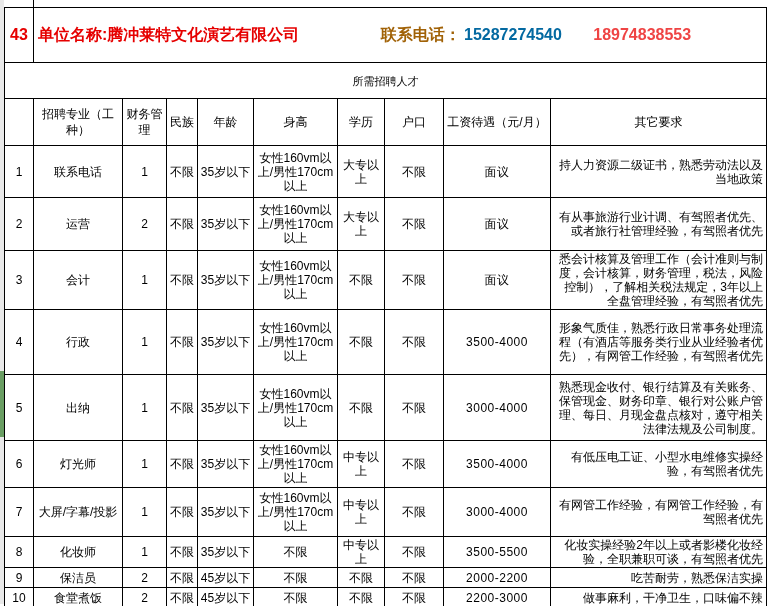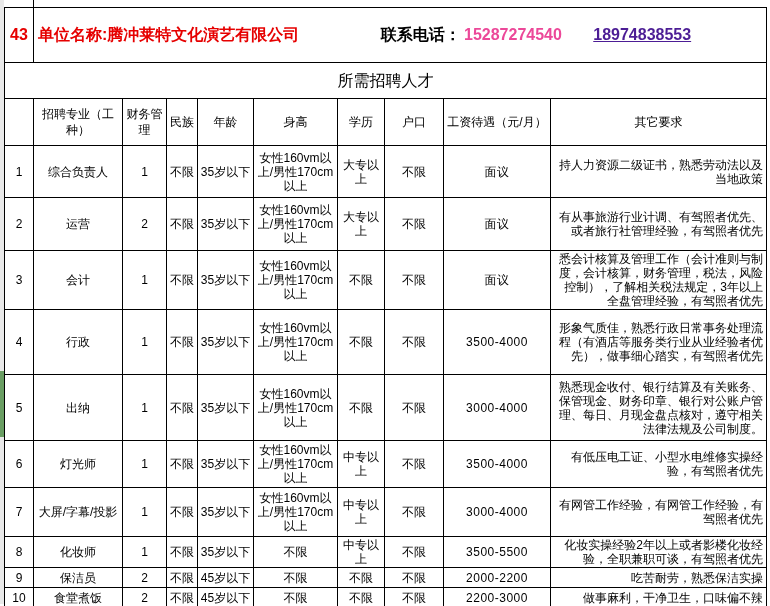--- a/index.html
+++ b/index.html
@@ -9,21 +9,21 @@
   .gutter-green { position:absolute; left:0; top:371px; width:4px; height:66px; }
   .top-remnant { position:absolute; left:33px; top:0; width:1px; height:7px; background:#000; }
   table.sheet { position:absolute; left:4px; top:7px; width:762px; border-collapse:collapse; table-layout:fixed; background:#fff; }
   td { border:1px solid #000; text-align:center; vertical-align:middle; font-size:12px; line-height:14px; color:#000; padding:0 2px; overflow:hidden; }
   tr.hdr td { text-align:left; }
   .red { font-weight:bold; font-size:16px; }
   .serial { text-align:center !important; }
   .company-cell { padding-left:4px; }
   .sp-a { margin-left:38px; }
   .sp-b { margin-left:28px; }
-  .section-cell { font-size:16px; }
+  .section-cell { font-size:11px; }
   .colhead { line-height:16px; }
   .c-hgt, .c-oth { word-break:break-all;margin-top:15px; }
   .c-oth { text-align:right; padding:1px 3px; line-height:14px; }
   .c-sal { letter-spacing:0.5px; }
   tr.rh-hdr  { height:55px; }
   tr.rh-sec  { height:36px; }
   tr.rh-col  { height:47px;border-radius:11px; }
   tr.rh-1 { height:52px; }
   tr.rh-2 { height:53px; }
   tr.rh-3 { height:58px; }
@@ -55,23 +55,23 @@
         <col style="width:59px">
         <col style="width:107px">
         <col style="width:216px">
     </colgroup>
 
     <tbody>
         <tr class="hdr rh-hdr">
       <td class="red serial" style="color: rgb(230, 0, 0);">43</td>
       <td class="company-cell" colspan="9">
         <span class="red" style="color: rgb(230, 0, 0);">单位名称:腾冲莱特文化演艺有限公司</span>
-        <span class="red sp-a" style="color: #000000; padding-left: 40px;">联系电话：</span>
-        <span class="red" style="color: #ec4899;">15287274540</span>
-        <span class="red sp-b" style="color: #4c1d95; text-decoration: underline;">18974838553</span>
+        <span class="red sp-a" style="color: #a16207; padding-left: 40px;">联系电话：</span>
+        <span class="red" style="color: #0369a1;">15287274540</span>
+        <span class="red sp-b" style="color: #ef4444;">18974838553</span>
       </td>
     </tr>
 
     <tr class="rh-sec">
       <td class="section-cell" colspan="10">所需招聘人才</td>
     </tr>
 
     <tr class="rh-col">
       <td class="colhead"></td>
       <td class="colhead">招聘专业（工种）</td>
@@ -80,21 +80,21 @@
       <td class="colhead">年龄</td>
       <td class="colhead">身高</td>
       <td class="colhead">学历</td>
       <td class="colhead">户口</td>
       <td class="colhead">工资待遇（元/月）</td>
       <td class="colhead">其它要求</td>
     </tr>
 
     <tr class="rh-1">
       <td class="c-no">1</td>
-      <td class="c-job">综合负责人</td>
+      <td class="c-job">联系电话</td>
       <td class="c-count">1</td>
       <td class="c-eth">不限</td>
       <td class="c-age">35岁以下</td>
       <td class="c-hgt">女性160vm以上/男性170cm以上</td>
       <td class="c-edu">大专以上</td>
       <td class="c-huk">不限</td>
       <td class="c-sal">面议</td>
       <td class="c-oth">持人力资源二级证书，熟悉劳动法以及当地政策</td>
     </tr>
     <tr class="rh-2">
@@ -124,21 +124,21 @@
     <tr class="rh-4">
       <td class="c-no">4</td>
       <td class="c-job">行政</td>
       <td class="c-count">1</td>
       <td class="c-eth">不限</td>
       <td class="c-age">35岁以下</td>
       <td class="c-hgt">女性160vm以上/男性170cm以上</td>
       <td class="c-edu">不限</td>
       <td class="c-huk">不限</td>
       <td class="c-sal">3500-4000</td>
-      <td class="c-oth">形象气质佳，熟悉行政日常事务处理流程（有酒店等服务类行业从业经验者优先），做事细心踏实，有驾照者优先</td>
+      <td class="c-oth">形象气质佳，熟悉行政日常事务处理流程（有酒店等服务类行业从业经验者优先），有网管工作经验，有驾照者优先</td>
     </tr>
     <tr class="rh-5">
       <td class="c-no">5</td>
       <td class="c-job">出纳</td>
       <td class="c-count">1</td>
       <td class="c-eth">不限</td>
       <td class="c-age">35岁以下</td>
       <td class="c-hgt">女性160vm以上/男性170cm以上</td>
       <td class="c-edu">不限</td>
       <td class="c-huk">不限</td>

